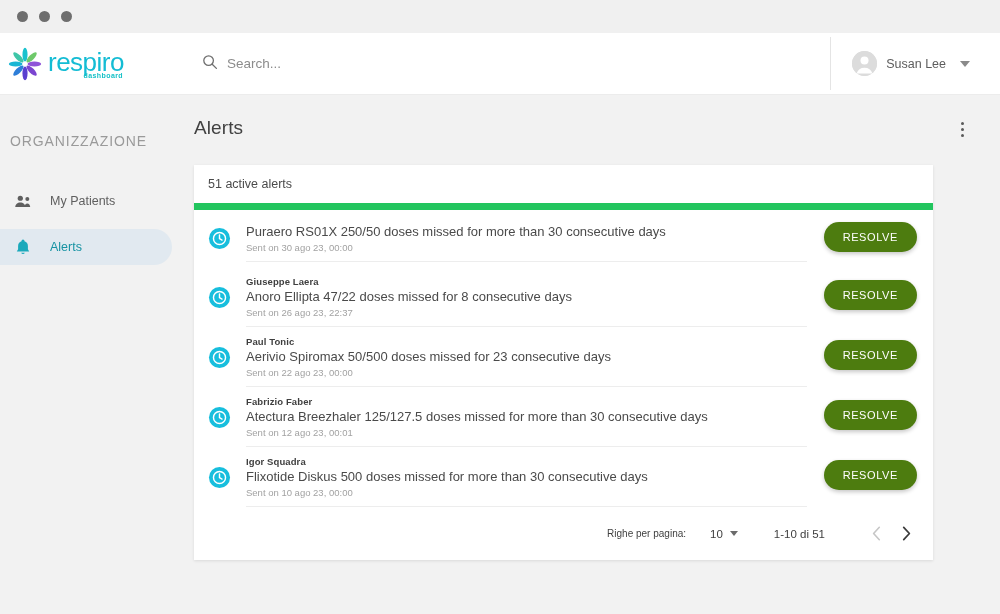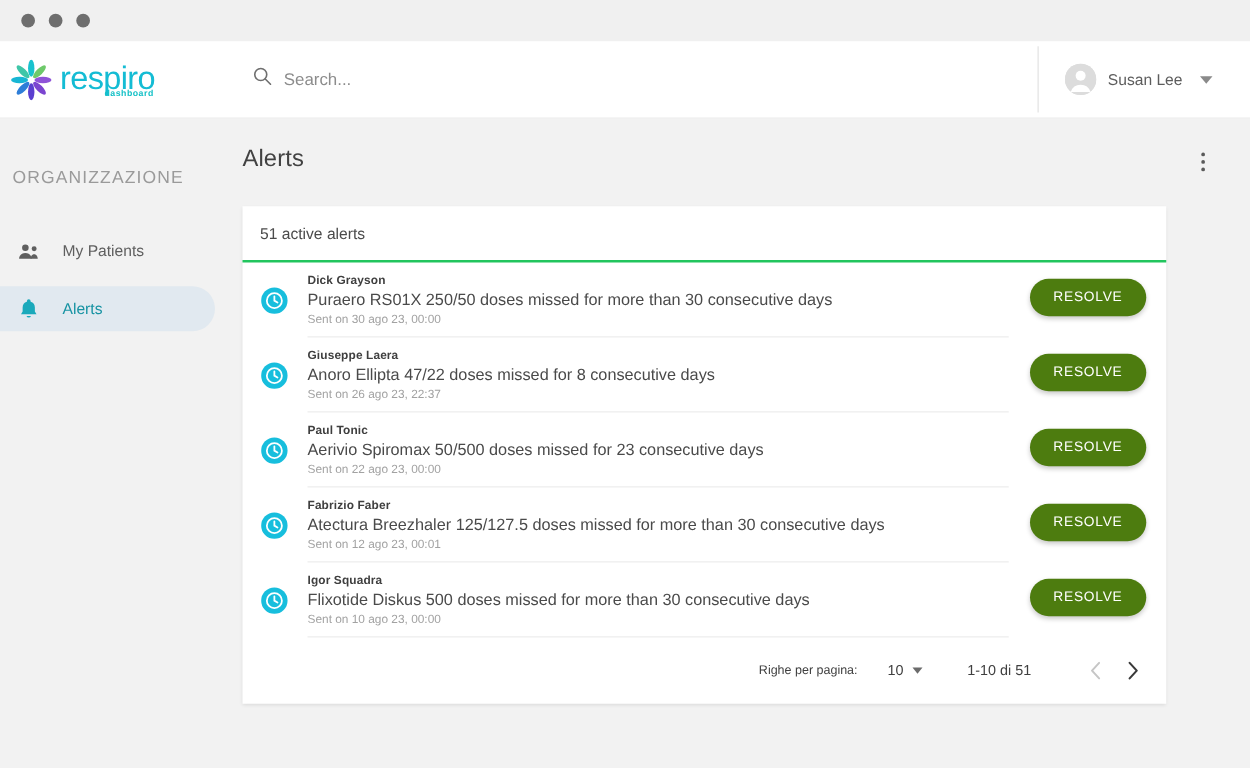--- a/index.html
+++ b/index.html
@@ -202,21 +202,21 @@
     margin: 24px 0 0 22px;
     width: 739px;
     background: #ffffff;
     box-shadow: 0 1px 3px rgba(0,0,0,0.10);
   }
   .card-head {
     height: 45px;
     display: flex;
     align-items: center;
     padding-left: 14px;
-    border-bottom: 2px solid #22c55e;
+    border-bottom: 7px solid #22c55e;
   }
   .card-head-text {
     font-size: 12.5px;
     color: #4b4b4b;
   }
 
   .alert-row {
     display: flex;
     align-items: center;
     min-height: 57px;
@@ -437,21 +437,20 @@
 
       <div class="alert-row">
         <div class="alert-icon-cell">
           <svg width="23" height="23" viewBox="0 0 24 24">
             <circle cx="12" cy="12" r="11" fill="#17bedd"></circle>
             <circle cx="12" cy="12" r="6.3" fill="none" stroke="#ffffff" stroke-width="1.5"></circle>
             <path d="M12 8.4V12l2.6 1.6" fill="none" stroke="#ffffff" stroke-width="1.5" stroke-linecap="round"></path>
           </svg>
         </div>
         <div class="alert-body">
-          <div class="alert-patient">Dick Grayson</div>
           <div class="alert-message">Puraero RS01X 250/50 doses missed for more than 30 consecutive days</div>
           <div class="alert-sent">Sent on 30 ago 23, 00:00</div>
         </div>
         <div class="alert-action-cell">
           <button class="resolve-btn">RESOLVE</button>
         </div>
       </div>
 
       <div class="alert-row">
         <div class="alert-icon-cell">

